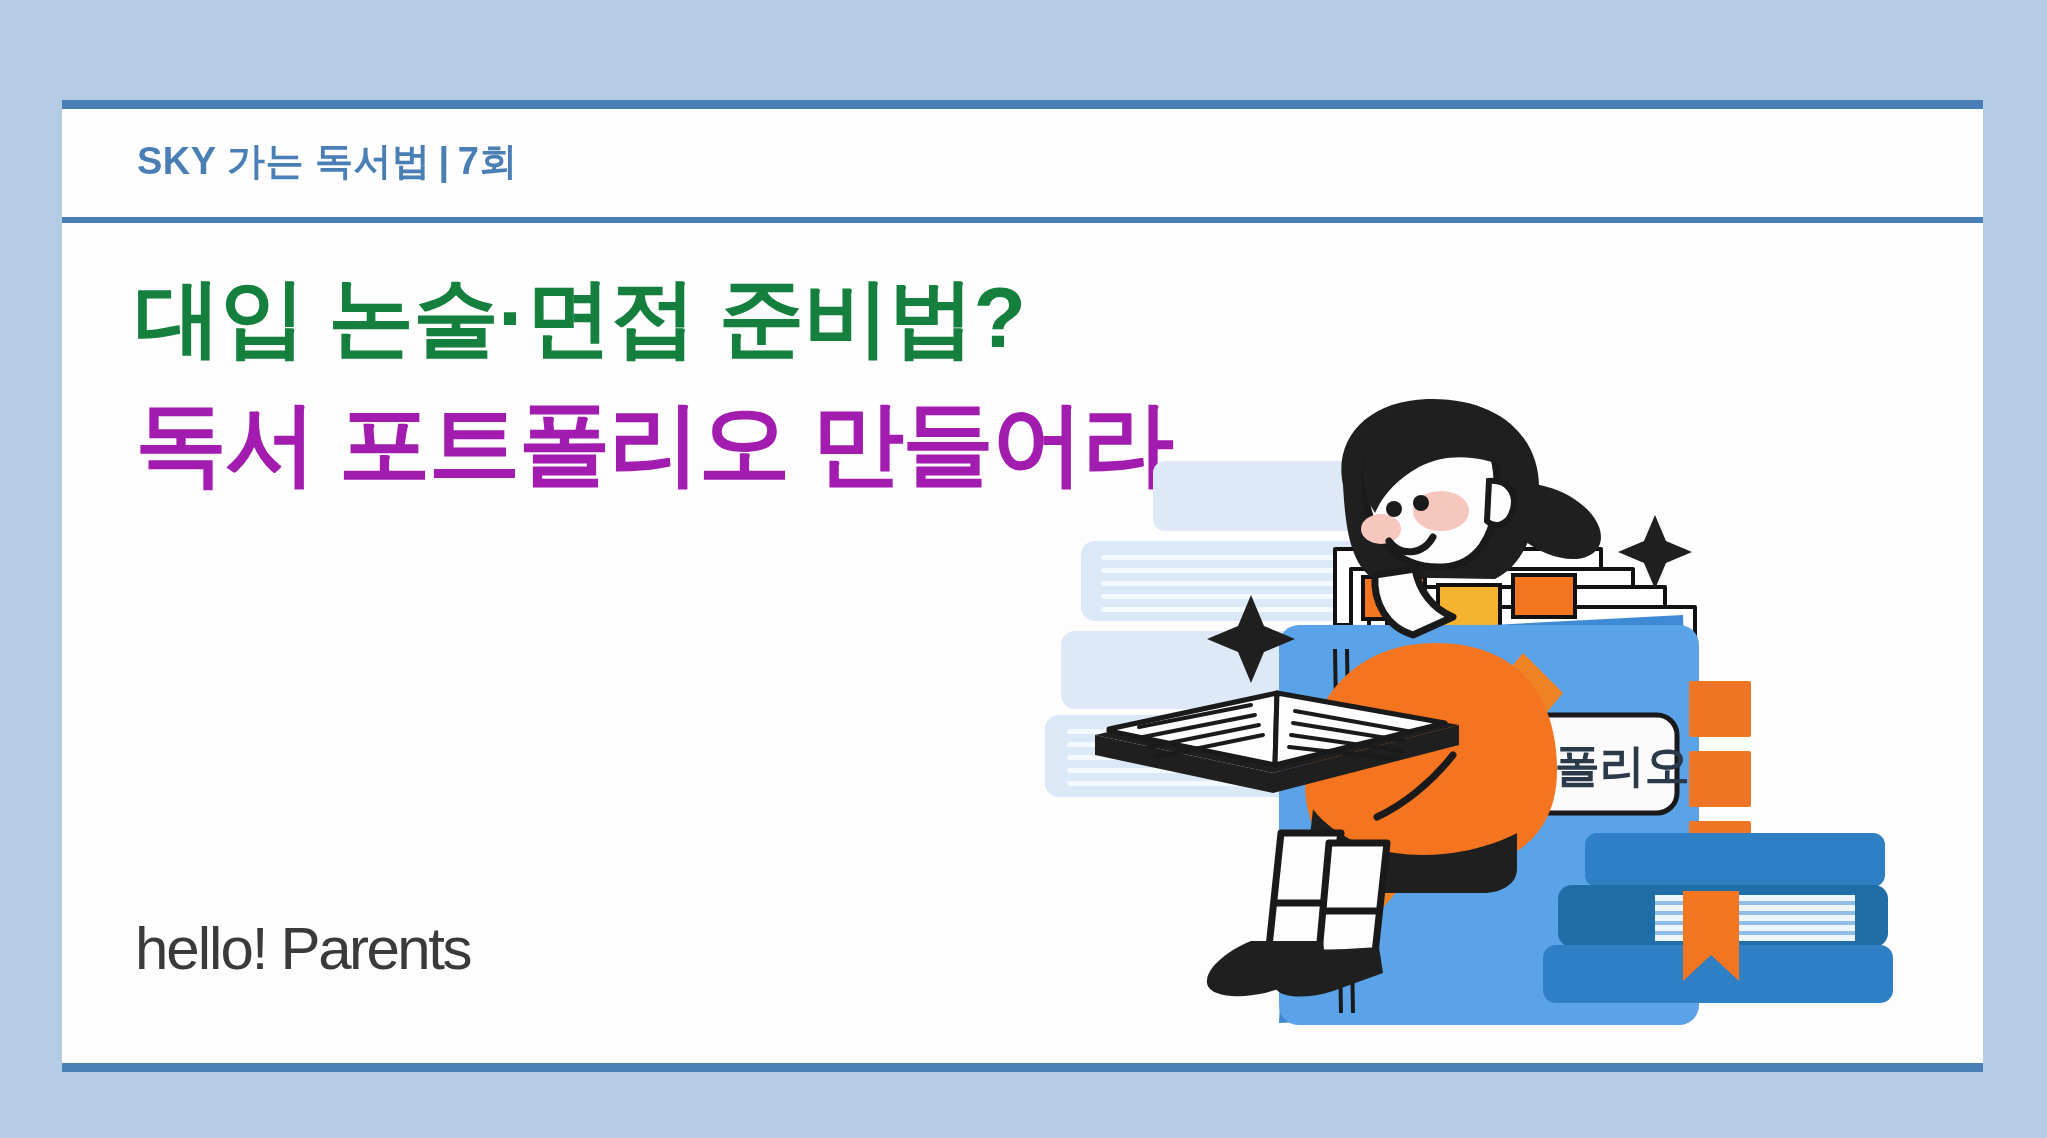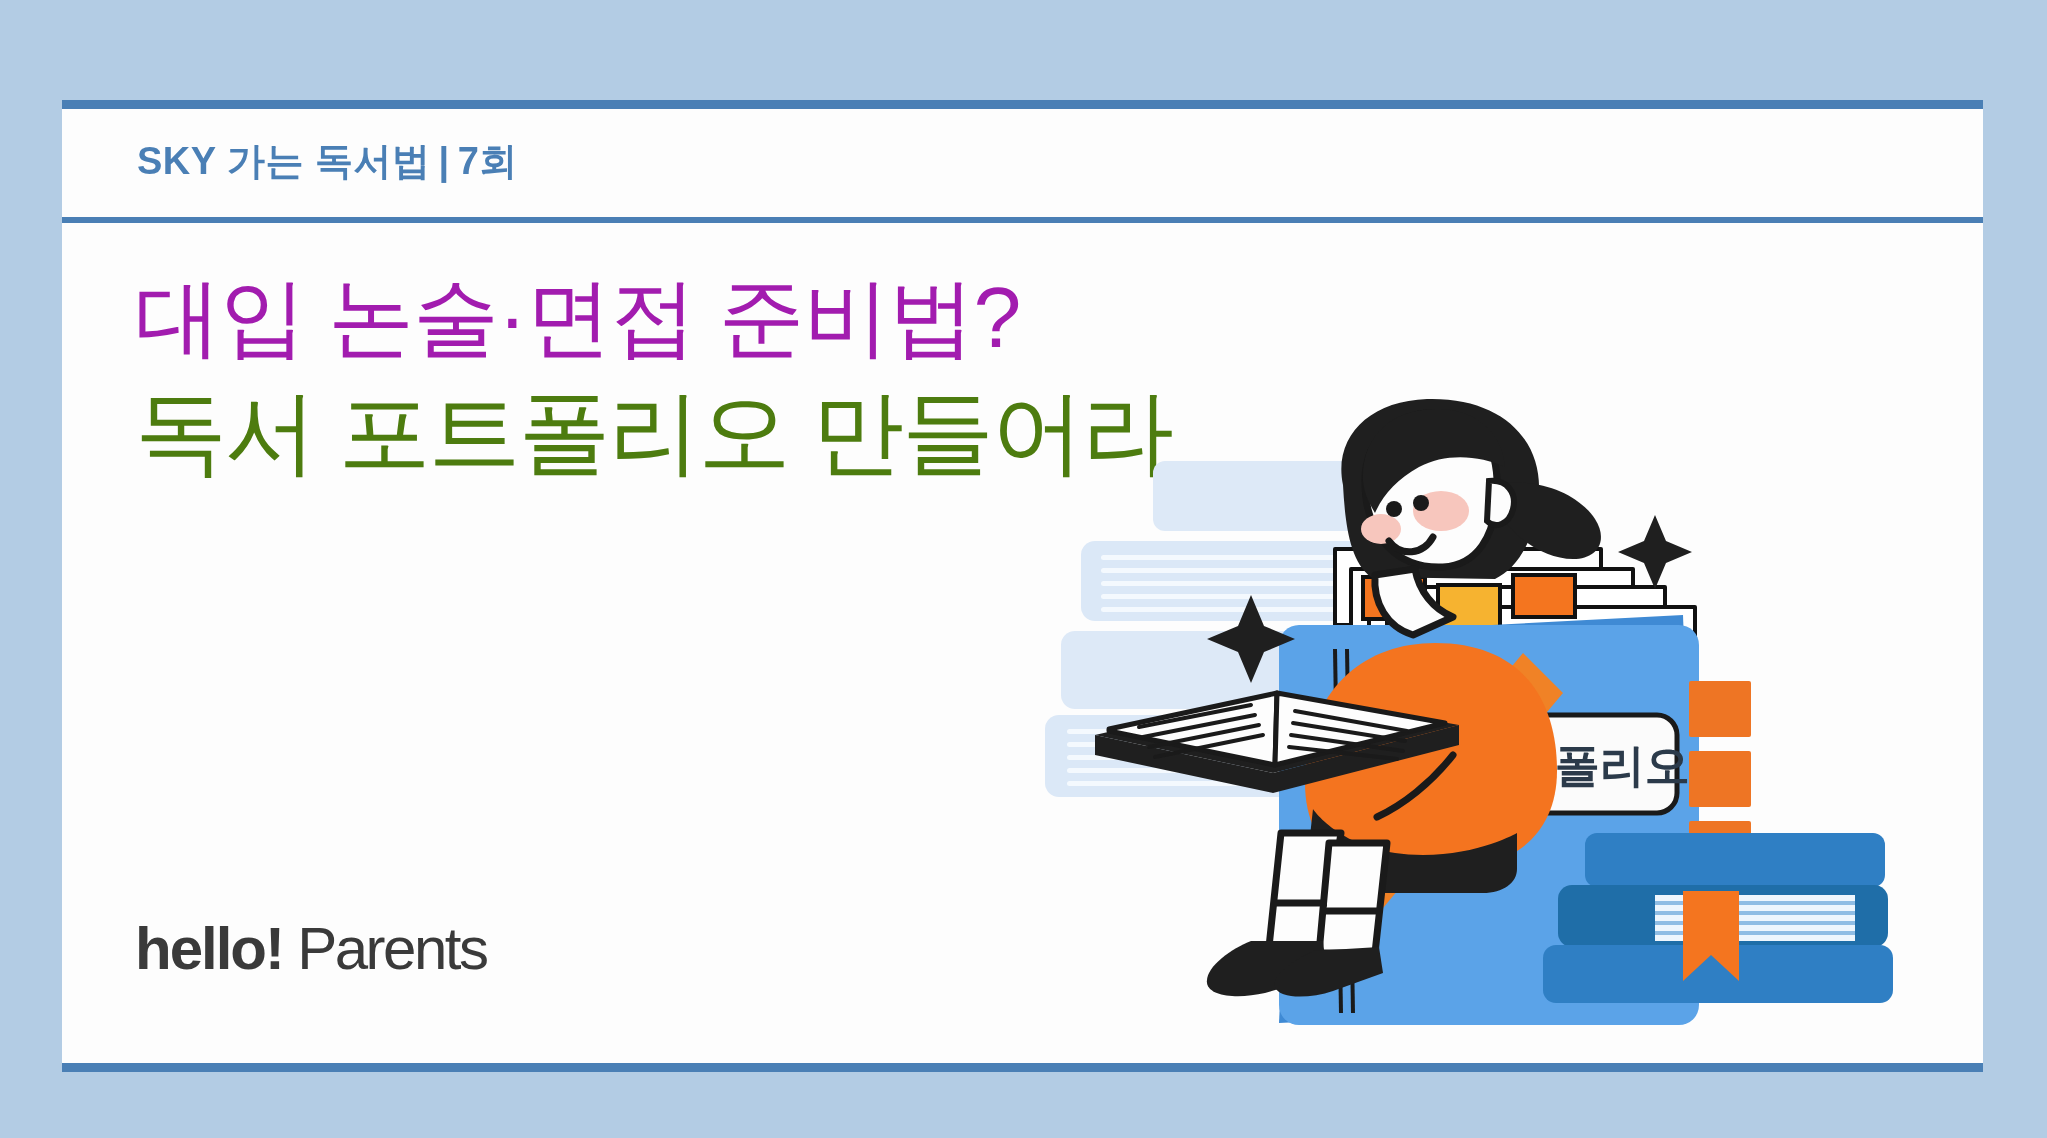--- a/index.html
+++ b/index.html
@@ -60,48 +60,48 @@
 
   
   .headline {
     position: absolute;
     left: 73px;
     top: 158px;
     width: 1180px;
   }
   .hl-line1 {
     font-size: 86px;
-    font-weight: 400;
-    color: #a21caf;
+    font-weight: 700;
+    color: #15803d;
     line-height: 1.18;
     letter-spacing: -1px;
     white-space: nowrap;
   }
   .hl-line2 {
     font-size: 92px;
-    font-weight: 400;
-    color: #4d7c0f;
+    font-weight: 700;
+    color: #a21caf;
     line-height: 1.22;
     letter-spacing: -2px;
     white-space: nowrap;
-    margin-top: 8px;
+    margin-top: 19px;
   }
 
   
   .brand {
     position: absolute;
     left: 73px;
     top: 810px;
     font-size: 60px;
     line-height: 1;
     color: #3a3a3a;
     white-space: nowrap;
     letter-spacing: -2px;
   }
-  .brand .b-light { font-weight: 700; margin-top: 12px; }
+  .brand .b-light { font-weight: 400; margin-top: 12px; }
   .brand .b-bold  { font-weight: 400; letter-spacing: -2.5px; }
 
   
   .illo {
     position: absolute;
     right: 0px;
     bottom: 0px;
     width: 1000px;
     height: 700px;
   }

